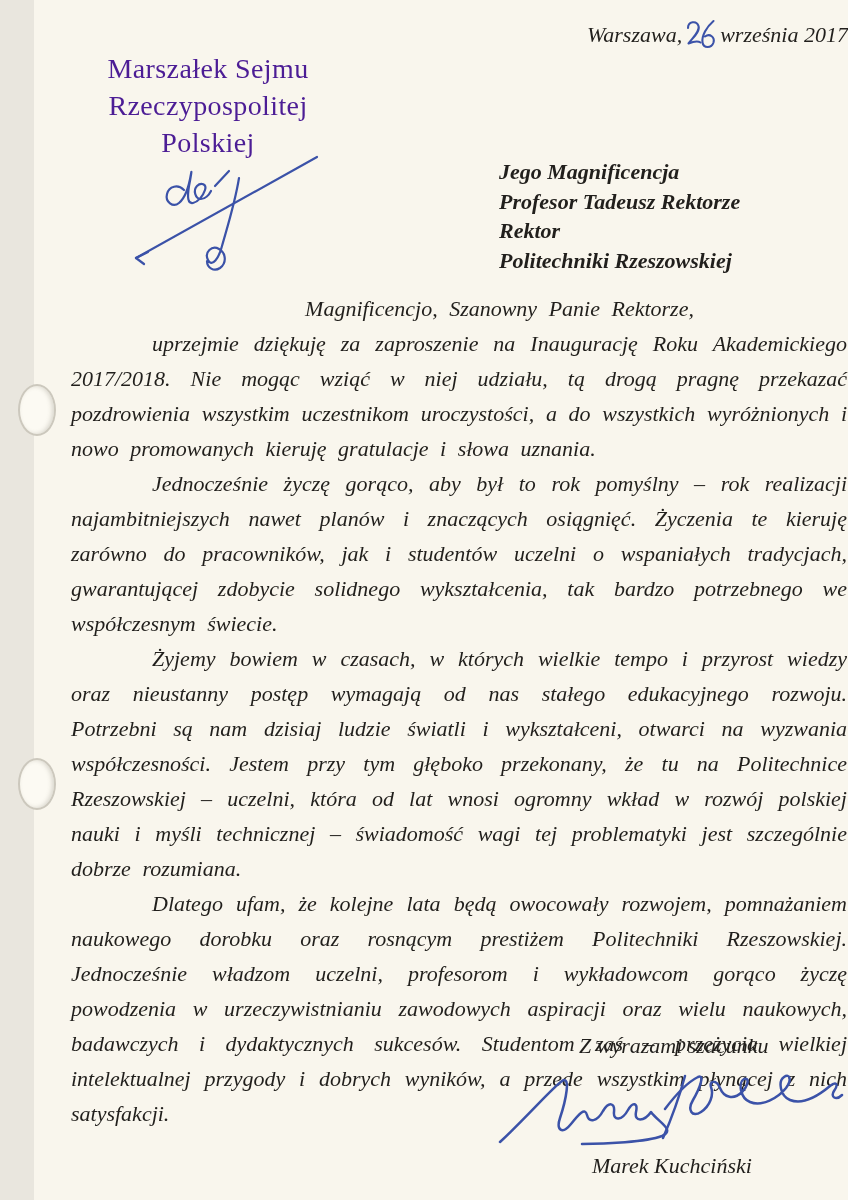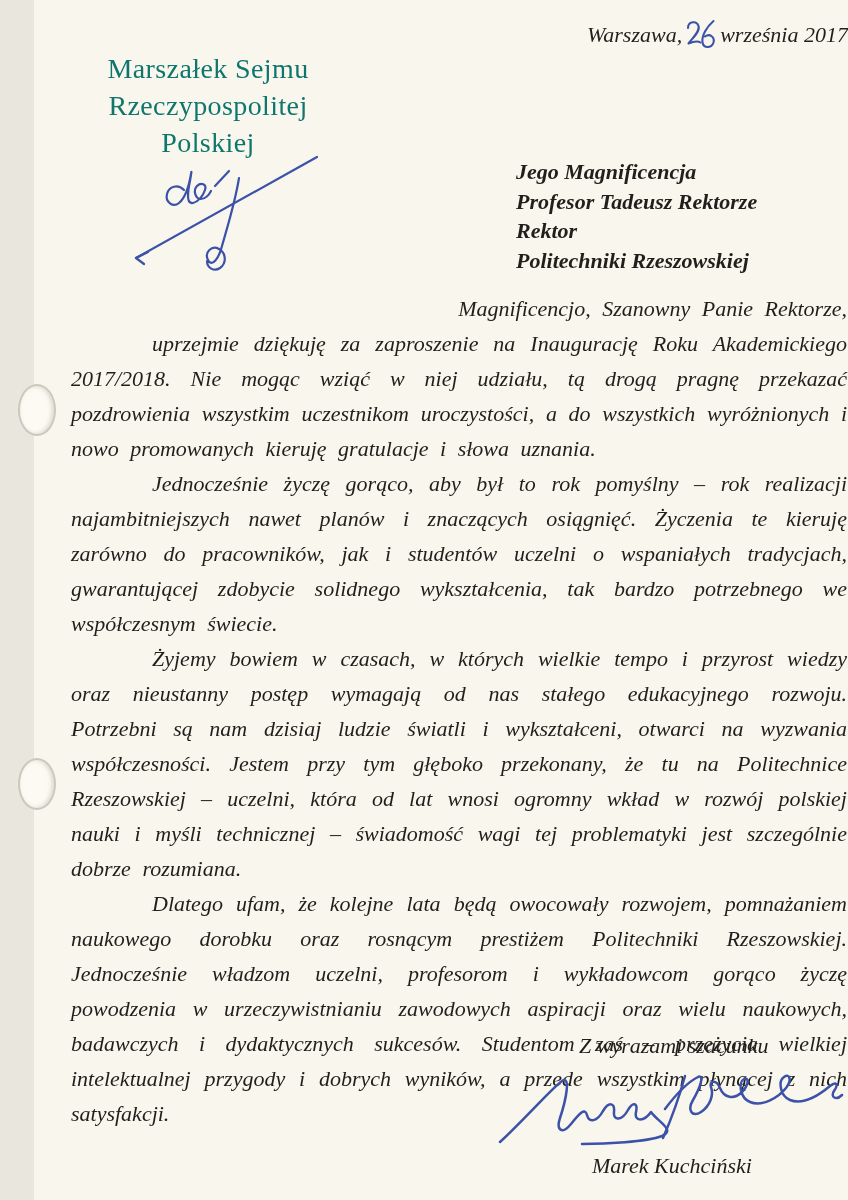--- a/index.html
+++ b/index.html
@@ -15,36 +15,36 @@
   .date-line{
     position:absolute;top:22px;right:17px;
     display:flex;align-items:flex-start;
     font-style:italic;font-size:22px;white-space:nowrap;
   }
   .date-line .hand-day{margin:0 1px;transform:translateY(-5px);}
   
   .letterhead{
     position:absolute;left:28px;top:50px;width:292px;
     text-align:center;font-size:28px;line-height:37px;
-    color:#0f766e;letter-spacing:.4px;
+    color:#4c1d95;letter-spacing:.4px;
   }
   
   .hand-note{position:absolute;left:85px;top:148px;}
   
   .recipient{
-    position:absolute;left:482px;top:157px;
+    position:absolute;left:465px;top:157px;
     font-size:22px;font-weight:bold;font-style:italic;line-height:29.5px;
   }
   
   .body-text{
     position:absolute;left:37px;top:291px;width:776px;
     font-style:italic;font-size:22px;line-height:35px;
     text-align:justify;word-spacing:6px;
   }
-  .salutation{margin:0 0 12px 0;text-indent:81px;text-align:right;font-family:Liberation Serif, serif;}
+  .salutation{margin:0 0 12px 0;text-indent:81px;text-align:center;font-family:Liberation Serif, serif;}
   .body-text p{margin:0;text-indent:81px;}
   
   .closing{position:absolute;left:545px;top:1033px;font-style:italic;font-size:22px;}
   .signature{position:absolute;left:452px;top:1060px;}
   .signer{position:absolute;left:558px;top:1153px;font-style:italic;font-size:22px;}
   
   .punch-hole{
     position:absolute;left:-16px;width:34px;height:48px;
     border-radius:50%;
     background:#fcfaf3;

